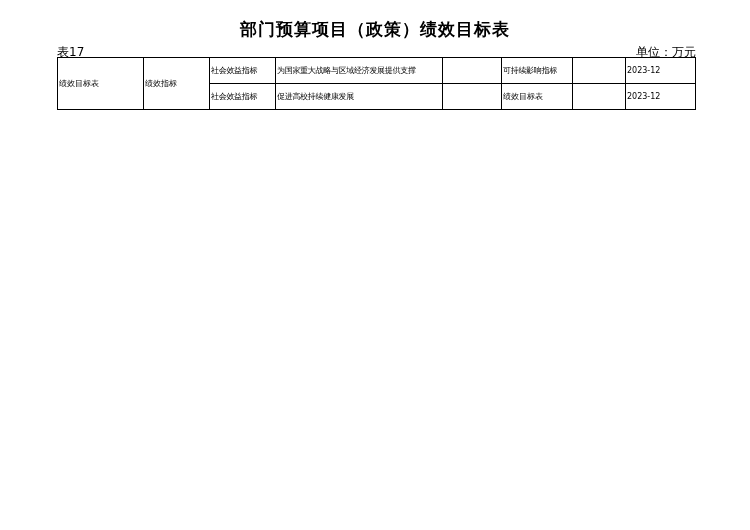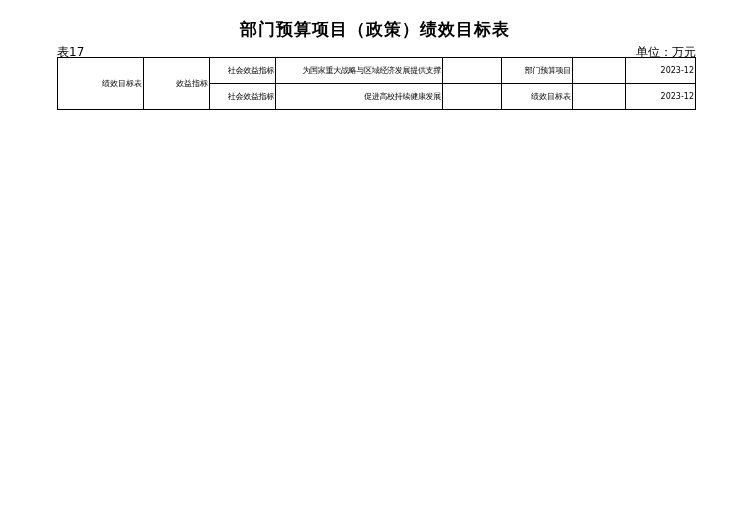--- a/index.html
+++ b/index.html
@@ -50,21 +50,21 @@
     top: 57px;
     left: 57px;
     width: 638px;
     border-collapse: collapse;
     table-layout: fixed;
   }
   table.perf td {
     border: 1px solid #000000;
     font-size: 8px;
     font-family: "DejaVu Sans", "Liberation Sans", sans-serif;
-    text-align: right;
+    text-align: left;
     vertical-align: middle;
     padding: 0 1px;
     height: 25px;
     line-height: 11px;
     overflow: hidden;
     white-space: nowrap;
   }
   .c-type   { width: 86px; }
   .c-group  { width: 66px; }
   .c-sub    { width: 66px; }
@@ -95,25 +95,25 @@
       <col class="c-sub">
       <col class="c-desc">
       <col class="c-blank1">
       <col class="c-val">
       <col class="c-blank2">
       <col class="c-date">
     </colgroup>
     <tbody>
       <tr>
         <td rowspan="2">绩效目标表</td>
-        <td rowspan="2">效益指标</td>
+        <td rowspan="2">绩效指标</td>
         <td class="nowrap-tight">社会效益指标</td>
         <td class="nowrap-tight">为国家重大战略与区域经济发展提供支撑</td>
         <td></td>
-        <td class="nowrap-tight">部门预算项目</td>
+        <td class="nowrap-tight">可持续影响指标</td>
         <td></td>
         <td>2023-12</td>
       </tr>
       <tr>
         <td class="nowrap-tight">社会效益指标</td>
         <td class="nowrap-tight">促进高校持续健康发展</td>
         <td></td>
         <td>绩效目标表</td>
         <td></td>
         <td>2023-12</td>

